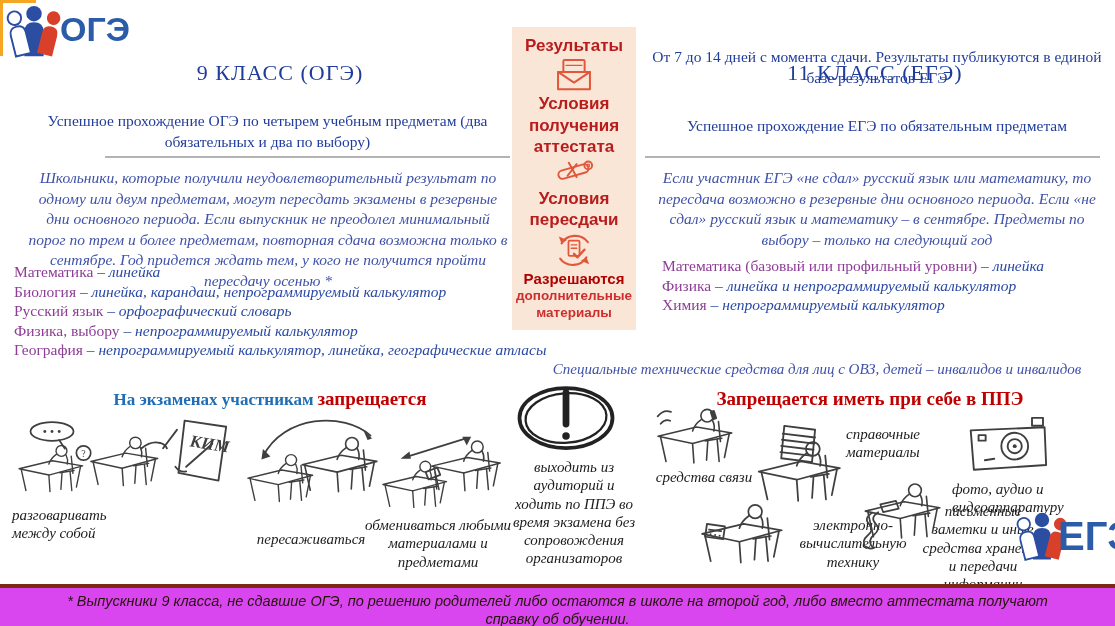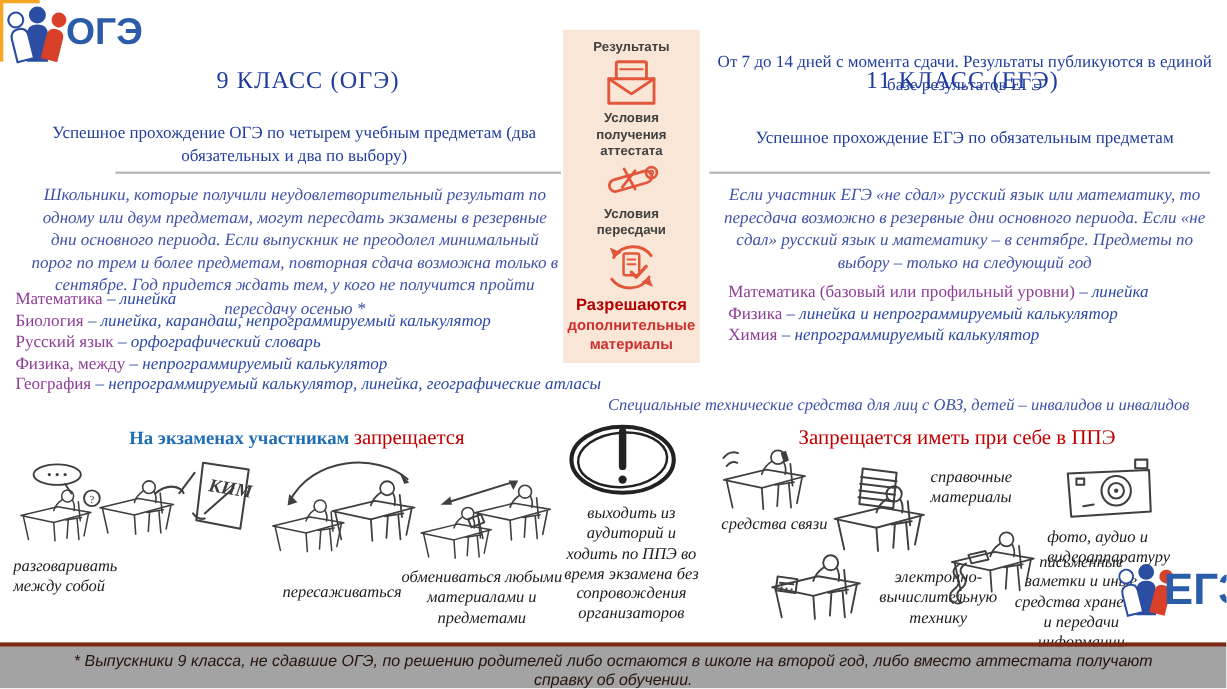--- a/index.html
+++ b/index.html
@@ -12,35 +12,35 @@
   .it{font-style:italic;color:#3f51a8;line-height:1.33;}
   .mat-line{line-height:19.5px;white-space:nowrap;}
   .mat-line.wrap{white-space:normal;}
   .mat-line .s{color:#8e3d96;}
   .mat-line .a{color:#2a49a5;font-style:italic;}
   .divider{height:2px;background:#9a9a9a;opacity:.75;}
   
   #panel{left:512px;top:27px;width:124px;height:303px;background:#f9e6d6;
          display:flex;flex-direction:column;align-items:center;justify-content:space-between;
          padding:8px 4px;box-sizing:border-box;}
-  .plabel{font-family:"Liberation Sans",sans-serif;font-weight:bold;font-size:12px;
-          color:#404040;text-align:center;line-height:1.25;}
+  .plabel{font-family:"Liberation Sans",sans-serif;font-weight:bold;font-size:17px;
+          color:#b91c1c;text-align:center;line-height:1.25;}
   .plabel.dark{color:#b00000;font-size:15px;}
   .plabel.mid{color:#cf2e2e;font-size:13.5px;}
   svg.cicon{stroke:#e2573b;fill:none;stroke-width:3;stroke-linecap:round;stroke-linejoin:round;}
   
   svg.sk{stroke:#3f3f3f;fill:none;stroke-width:2.4;stroke-linecap:round;stroke-linejoin:round;overflow:visible;}
   .cap{font-style:italic;color:#1c1c1c;font-size:15px;line-height:1.22;}
   .bh-blue{color:#1e6db6;font-weight:bold;font-size:17px;}
-  .bh-red{color:#c00000;font-weight:normal;font-size:19px;}
+  .bh-red{color:#c00000;font-weight:bold;font-size:19px;}
   
   .logotxt{font-family:"Liberation Sans",sans-serif;font-weight:bold;color:#2a5caa;line-height:1;}
   
   #maroon-line{left:0;top:584px;width:1115px;height:4px;background:#7d2817;}
-  #footer-bar{left:0;top:588px;width:1115px;height:38px;background:#a3a3a3;}
+  #footer-bar{left:0;top:588px;width:1115px;height:38px;background:#d946ef;}
   #footer-bar p{margin:4px auto 0;max-width:990px;text-align:center;
      font-family:"Liberation Sans",sans-serif;font-style:italic;font-size:14.5px;
      color:#26130b;line-height:1.25;}
   .corner{background:#f5a623;}
 </style>
 </head>
 <body>
 
 <svg width="0" height="0" style="position:absolute" aria-hidden="true">
   <defs>
@@ -86,21 +86,21 @@
 
   <div class="abs c title" style="left:40px;top:12px;width:480px;">9 КЛАСС  (ОГЭ)</div>
   <div class="abs c body-blue" style="left:30px;top:110px;width:475px;">Успешное  прохождение  ОГЭ по четырем  учебным  предметам (два обязательных  и два по выбору)</div>
   <div class="abs divider" style="left:105px;top:156px;width:405px;"></div>
   <div class="abs c it" style="left:28px;top:168px;width:480px;">Школьники, которые получили неудовлетворительный результат по одному или двум предметам, могут пересдать экзамены в резервные дни основного периода. Если выпускник не преодолел минимальный порог по трем и более предметам, повторная сдача возможна только в сентябре. Год придется ждать тем, у кого не получится пройти пересдачу осенью *</div>
 
   <div class="abs" style="left:14px;top:262px;width:600px;">
     <div class="mat-line"><span class="s">Математика</span> <span class="a">– линейка</span></div>
     <div class="mat-line"><span class="s">Биология</span> <span class="a">– линейка,  карандаш,  непрограммируемый  калькулятор</span></div>
     <div class="mat-line"><span class="s">Русский язык</span> <span class="a">– орфографический  словарь</span></div>
-    <div class="mat-line"><span class="s">Физика, между</span> <span class="a">– непрограммируемый  калькулятор</span></div>
+    <div class="mat-line"><span class="s">Физика, выбору</span> <span class="a">– непрограммируемый  калькулятор</span></div>
     <div class="mat-line"><span class="s">География</span> <span class="a">– непрограммируемый  калькулятор,  линейка,  географические  атласы</span></div>
   </div>
 
   <div class="abs" id="panel">
     <div class="plabel">Результаты</div>
     <svg class="cicon" width="56" height="48" viewBox="0 0 64 56">
       <rect x="16" y="6" width="32" height="26" rx="2" fill="#f9e6d6"></rect>
       <path d="M20,14 h24" stroke-width="2"></path>
       <path d="M8,24 L56,24 L56,50 L8,50 Z" fill="#f9e6d6"></path>
       <path d="M8,24 L32,40 L56,24"></path>

